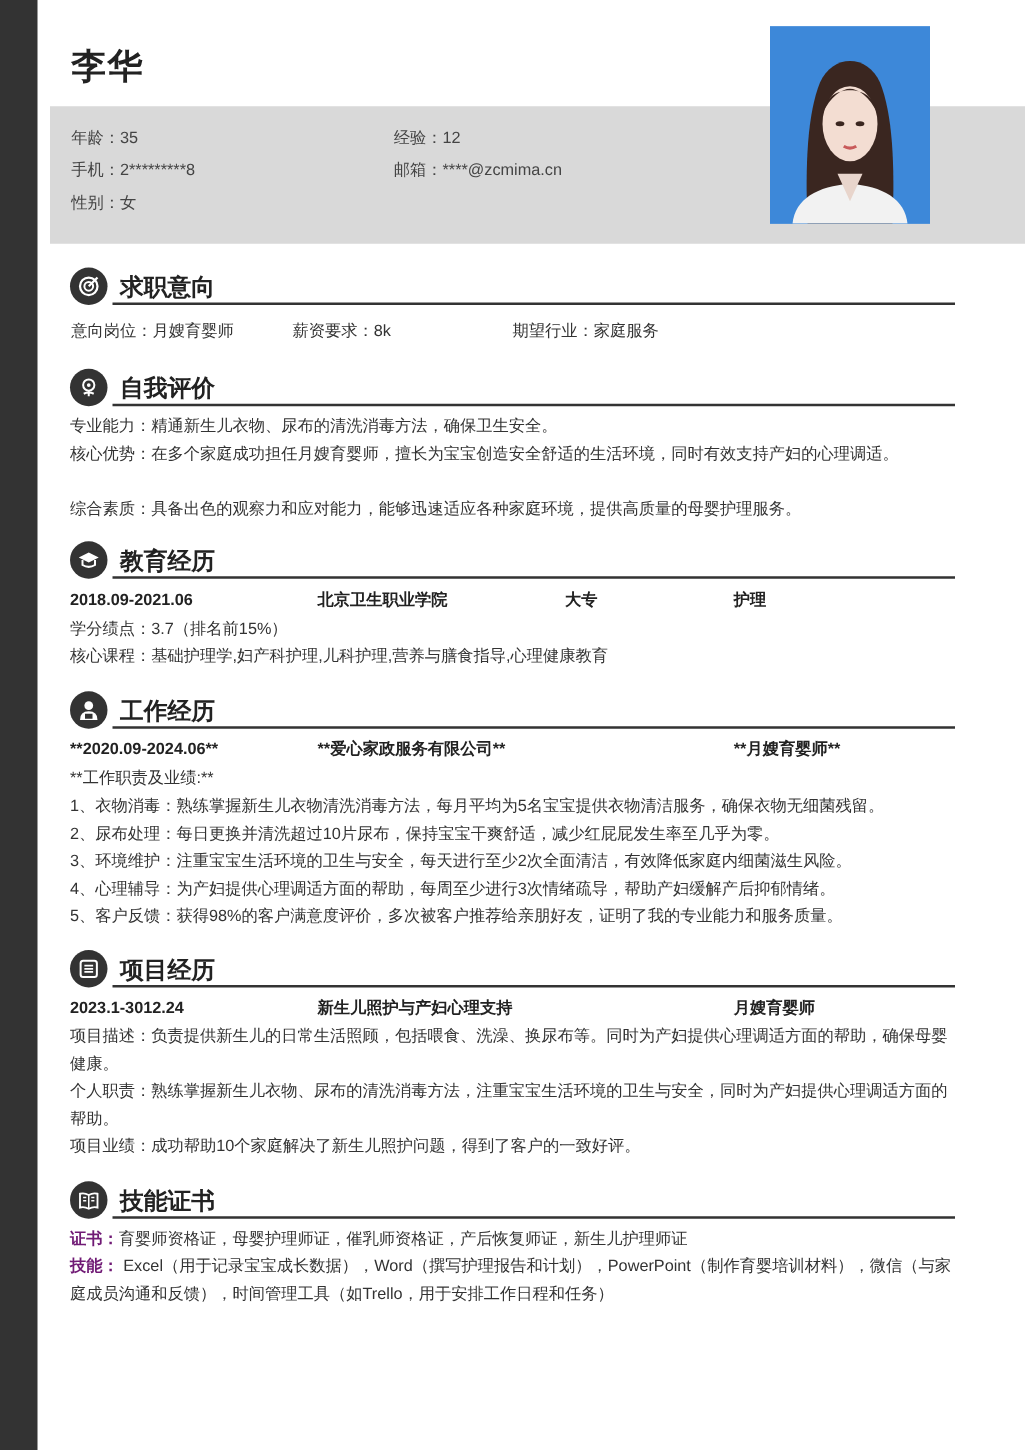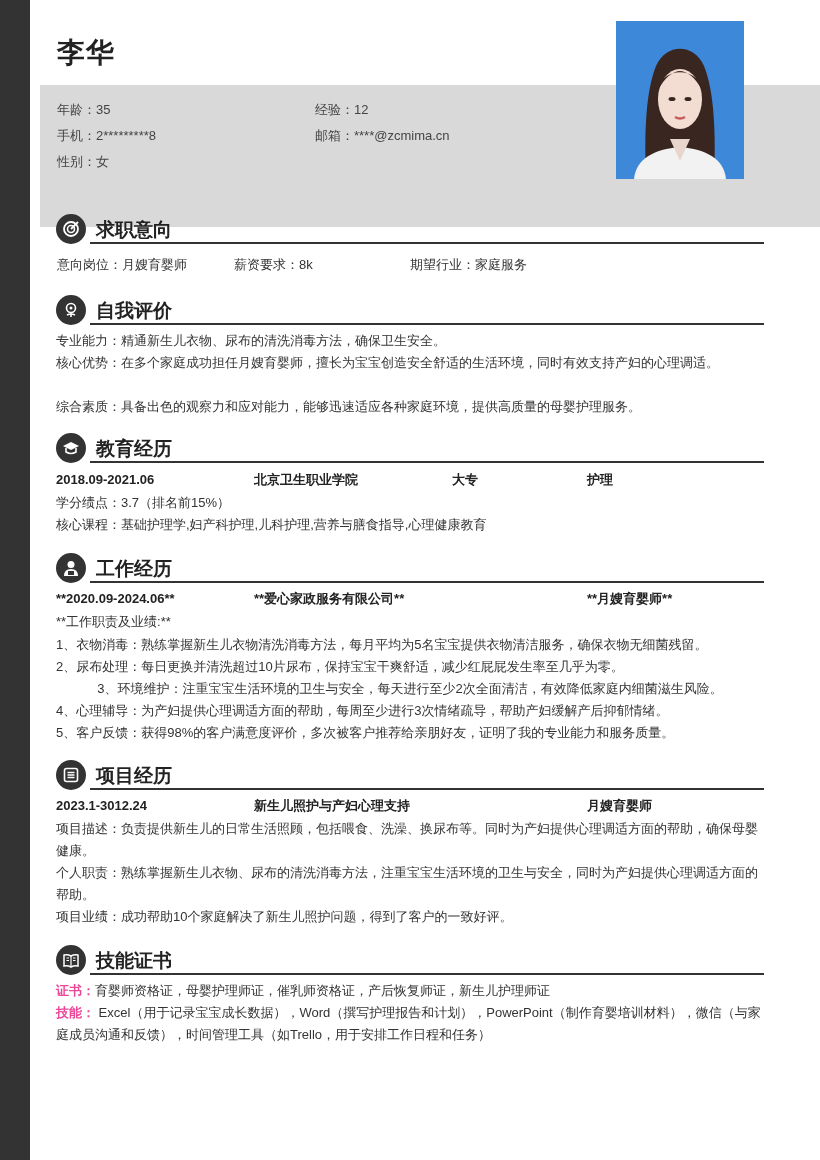--- a/index.html
+++ b/index.html
@@ -1,30 +1,30 @@
 <!DOCTYPE html>
 <html><head>
 <meta charset="utf-8">
 <style>
   * { margin: 0; padding: 0; box-sizing: border-box; }
   html, body { width: 820px; height: 1160px; background: #ffffff; overflow: hidden; }
   body { position: relative; font-family: "Liberation Sans", "DejaVu Sans", sans-serif; color: #333; font-size: 13px; }
   .sidebar { position: absolute; left: 0; top: 0; width: 30px; height: 1160px; background: #333333; }
   .name { position: absolute; left: 57px; top: 34px; font-size: 28px; font-weight: bold; color: #222; letter-spacing: 1px; }
-  .info-band { position: absolute; left: 40px; top: 85px; width: 780px; height: 142px; background: #d9d9d9; }
+  .info-band { position: absolute; left: 40px; top: 85px; width: 780px; height: 110px; background: #d9d9d9; }
   .info-item { position: absolute; font-size: 13px; color: #444; }
   .photo { position: absolute; left: 616px; top: 21px; width: 128px; height: 158px; background: #3d88d9; overflow: hidden; }
   .section-head { position: absolute; left: 56px; width: 708px; height: 32px; }
   .section-icon { position: absolute; left: 0; top: 0; width: 30px; height: 30px; border-radius: 50%; background: #333; display: flex; align-items: center; justify-content: center; }
   .section-title { position: absolute; left: 40px; top: 3px; font-size: 19px; font-weight: bold; color: #222; }
   .section-rule { position: absolute; left: 34px; right: 0; top: 28px; height: 1.5px; background: #333; }
   .line { position: absolute; left: 56px; width: 708px; font-size: 13px; line-height: 22px; color: #333; }
   .row { position: absolute; left: 56px; width: 708px; height: 22px; font-size: 13px; line-height: 22px; font-weight: bold; color: #222; }
   .row span { position: absolute; top: 0; }
-  .b { font-weight: bold; color: #ec4899; }
+  .b { font-weight: bold; color: #701a75; }
 </style>
 </head>
 <body>
 
 <div class="sidebar"></div>
 
 <div class="name">李华</div>
 
 <div class="info-band">
   <div class="info-item" style="left:17px; top:16px;">年龄：35</div>
@@ -111,21 +111,21 @@
   <div class="section-rule"></div>
 </div>
 <div class="row" style="top:588px;">
   <span style="left:0;">**2020.09-2024.06**</span>
   <span style="left:198px;">**爱心家政服务有限公司**</span>
   <span style="left:531px;">**月嫂育婴师**</span>
 </div>
 <div class="line" style="top:611px;">**工作职责及业绩:**</div>
 <div class="line" style="top:634px;">1、衣物消毒：熟练掌握新生儿衣物清洗消毒方法，每月平均为5名宝宝提供衣物清洁服务，确保衣物无细菌残留。</div>
 <div class="line" style="top:656px;">2、尿布处理：每日更换并清洗超过10片尿布，保持宝宝干爽舒适，减少红屁屁发生率至几乎为零。</div>
-<div class="line" style="top:678px;text-align:center;">3、环境维护：注重宝宝生活环境的卫生与安全，每天进行至少2次全面清洁，有效降低家庭内细菌滋生风险。</div>
+<div class="line" style="top:678px;">3、环境维护：注重宝宝生活环境的卫生与安全，每天进行至少2次全面清洁，有效降低家庭内细菌滋生风险。</div>
 <div class="line" style="top:700px;">4、心理辅导：为产妇提供心理调适方面的帮助，每周至少进行3次情绪疏导，帮助产妇缓解产后抑郁情绪。</div>
 <div class="line" style="top:722px;">5、客户反馈：获得98%的客户满意度评价，多次被客户推荐给亲朋好友，证明了我的专业能力和服务质量。</div>
 
 <div class="section-head" style="top:760px;">
   <div class="section-icon">
     <svg width="18" height="18" viewBox="0 0 18 18">
         <rect x="2.5" y="2.5" width="13" height="13" rx="2" stroke="#fff" stroke-width="1.6" fill="none"></rect>
         <path d="M5.5 6.5 H12.5 M5.5 9 H12.5 M5.5 11.5 H12.5" stroke="#fff" stroke-width="1.4"></path>
       </svg>
   </div>

